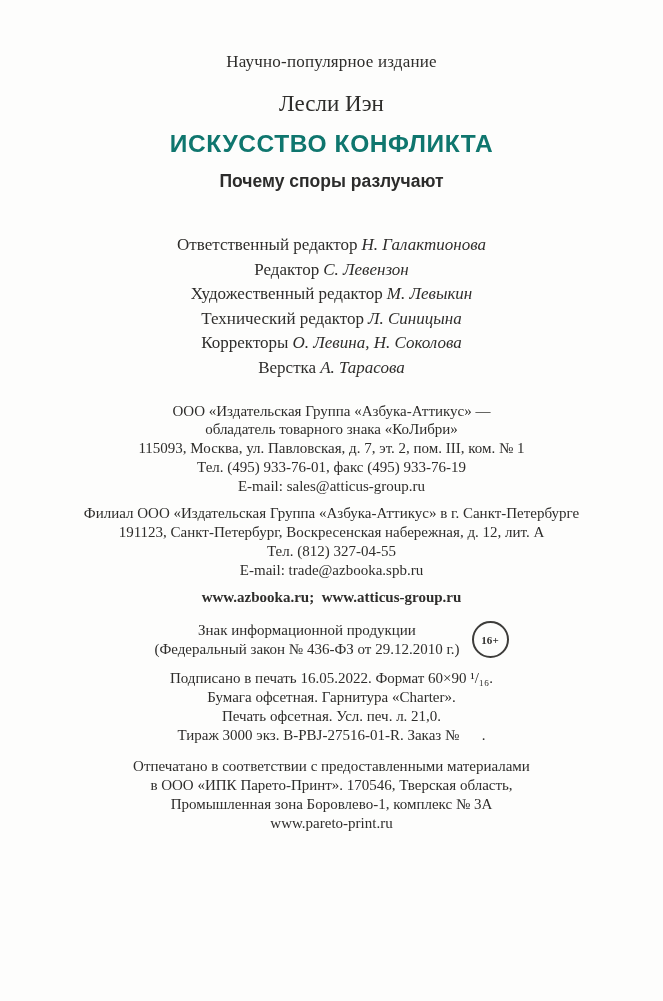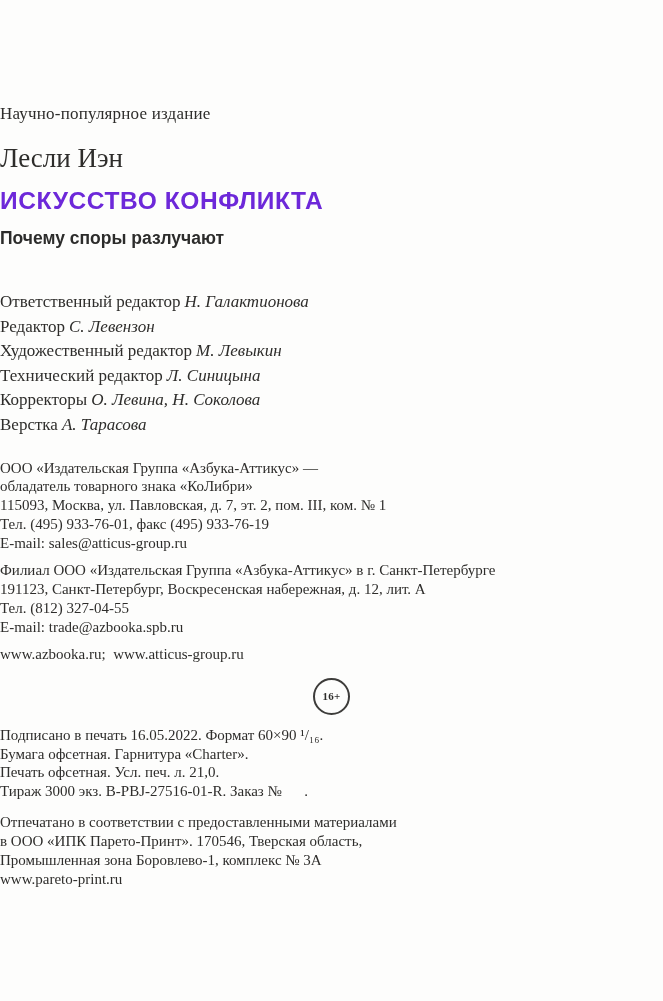--- a/index.html
+++ b/index.html
@@ -4,42 +4,42 @@
 <style>
   * { box-sizing: border-box; }
   html, body { margin: 0; padding: 0; }
   body {
     width: 663px; height: 1001px;
     background: #fdfdfc;
     color: #2e2d2b;
     font-family: "Liberation Serif", "DejaVu Serif", serif;
     overflow: hidden;
   }
-  .page { width: 100%; height: 100%; text-align: left; padding-top: 104px; }
+  .page { width: 100%; height: 100%; text-align: center; padding-top: 52px; }
 
   .edition { font-size: 17px; letter-spacing: 0.2px; }
-  .author  { font-size: 27px; margin-top: 19px; }
+  .author  { font-size: 23px; margin-top: 19px; }
   .title {
     font-family: "Liberation Sans", "DejaVu Sans", sans-serif;
     font-weight: bold; font-size: 24.5px; letter-spacing: 0.6px;
-    color: #6d28d9; margin: 13px 0 0 0;
+    color: #0f766e; margin: 13px 0 0 0;
   }
   .subtitle {
     font-family: "Liberation Sans", "DejaVu Sans", sans-serif;
     font-weight: bold; font-size: 17.5px; line-height: 23px;
     color: #2c2c2b; margin-top: 12px;
   }
 
   .credits { margin-top: 40px; font-size: 17px; line-height: 24.6px; }
   .credit .name { font-style: italic; margin-left: 4px; }
 
   .block { font-size: 15px; line-height: 18.9px; }
   .publisher { margin-top: 21px; }
   .branch    { margin-top: 8px; }
-  .websites  { margin-top: 8px; }
+  .websites  { margin-top: 8px; font-weight: bold; }
 
   .agemark-row {
     margin-top: 14px;
     display: flex; justify-content: center; align-items: center; gap: 12px;
   }
   .agemark-text { font-size: 15px; line-height: 18.9px; }
   .badge {
     width: 37px; height: 37px; flex: 0 0 37px;
     border: 2px solid #3d3c3a; border-radius: 50%;
     display: flex; align-items: center; justify-content: center;
@@ -96,20 +96,24 @@
   <div class="block branch">
     <div>Филиал ООО «Издательская Группа «Азбука-Аттикус» в г. Санкт-Петербурге</div>
     <div>191123, Санкт-Петербург, Воскресенская набережная, д. 12, лит. А</div>
     <div>Тел. (812) 327-04-55</div>
     <div>E-mail: trade@azbooka.spb.ru</div>
   </div>
 
   <div class="block websites">www.azbooka.ru;&nbsp; www.atticus-group.ru</div>
 
   <div class="agemark-row">
+    <div class="agemark-text">
+      <div>Знак информационной продукции</div>
+      <div>(Федеральный закон № 436-ФЗ от 29.12.2010 г.)</div>
+    </div>
     <div class="badge">16+</div>
   </div>
 
   <div class="block print-info">
     <div>Подписано в печать 16.05.2022. Формат 60×90 ¹/₁₆.</div>
     <div>Бумага офсетная. Гарнитура «Charter».</div>
     <div>Печать офсетная. Усл. печ. л. 21,0.</div>
     <div>Тираж 3000 экз. B-PBJ-27516-01-R. Заказ №&nbsp;&nbsp;&nbsp;&nbsp;&nbsp;&nbsp;.</div>
   </div>
 

